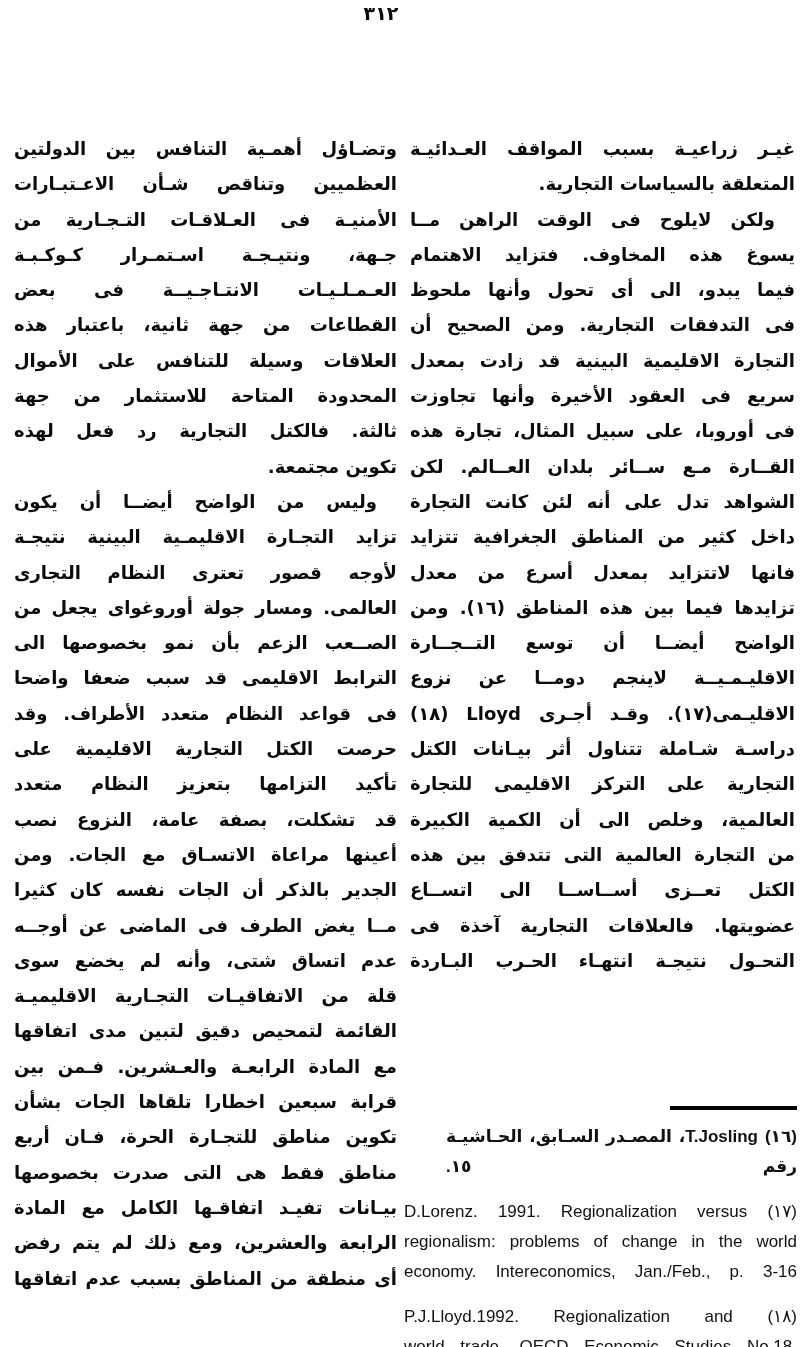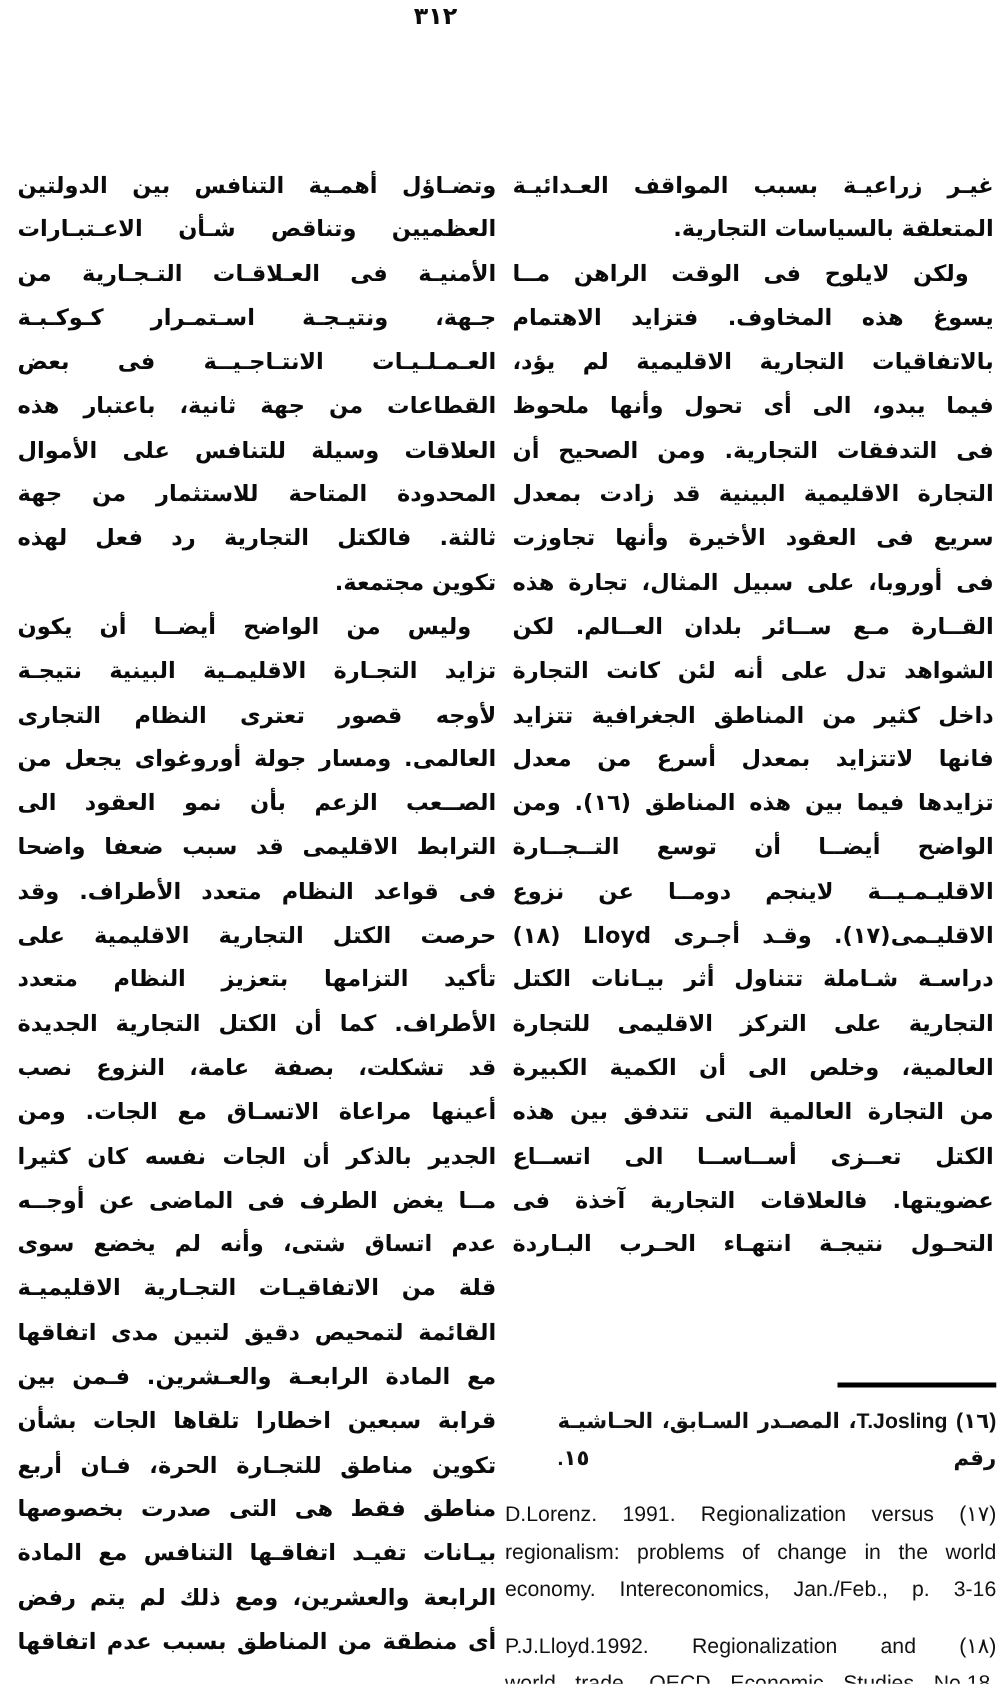--- a/index.html
+++ b/index.html
@@ -1,21 +1,21 @@
 <!DOCTYPE html>
 <html lang="ar"><head>
 <meta charset="utf-8">
 <style>
   html,body{margin:0;padding:0;}
   body{
     width:800px;height:1347px;background:#ffffff;position:relative;
     font-family:"DejaVu Sans",sans-serif;color:#0b0b0b;overflow:hidden;
   }
   .page-number{
-    position:absolute;top:2px;left:331px;width:100px;
+    position:absolute;top:2px;left:331px;width:100px;text-align:center;
     font-size:19px;font-weight:bold;
   }
   .col{
     position:absolute;top:131px;direction:rtl;font-size:18px;font-weight:bold;
   }
   .col-right{left:410px;width:385px;}
   .col-left{left:14px;width:383px;}
   .col .line{line-height:35.3px;}
   .line{
     text-align:justify;text-align-last:justify;
@@ -37,21 +37,20 @@
 </head>
 <body>
 
 <div class="page-number">٣١٢</div>
 
 <div class="col col-right">
     <div class="line">غيـر زراعيـة بسبب المواقف العـدائيـة</div>
     <div class="line pe">المتعلقة بالسياسات التجارية.</div>
     <div class="line ps">ولكن لايلوح فى الوقت الراهن مــا</div>
     <div class="line">يسوغ هذه المخاوف. فتزايد الاهتمام</div>
-    <div class="line">بالاتفاقيات التجارية الاقليمية لم يؤد،</div>
     <div class="line">فيما يبدو، الى أى تحول وأنها ملحوظ</div>
     <div class="line">فى التدفقات التجارية. ومن الصحيح أن</div>
     <div class="line">التجارة الاقليمية البينية قد زادت بمعدل</div>
     <div class="line">سريع فى العقود الأخيرة وأنها تجاوزت</div>
     <div class="line">فى أوروبا، على سبيل المثال، تجارة هذه</div>
     <div class="line">القــارة مـع ســائر بلدان العــالم. لكن</div>
     <div class="line">الشواهد تدل على أنه لئن كانت التجارة</div>
     <div class="line">داخل كثير من المناطق الجغرافية تتزايد</div>
     <div class="line">فانها لاتتزايد بمعدل أسرع من معدل</div>
     <div class="line">تزايدها فيما بين هذه المناطق (١٦). ومن</div>
@@ -75,38 +74,37 @@
     <div class="line">العـمـلـيـات الانتـاجـيــة فى بعض</div>
     <div class="line">القطاعات من جهة ثانية، باعتبار هذه</div>
     <div class="line">العلاقات وسيلة للتنافس على الأموال</div>
     <div class="line">المحدودة المتاحة للاستثمار من جهة</div>
     <div class="line">ثالثة. فالكتل التجارية رد فعل لهذه</div>
     <div class="line pe">تكوين مجتمعة.</div>
     <div class="line ps">وليس من الواضح أيضــا أن يكون</div>
     <div class="line">تزايد التجـارة الاقليمـية البينية نتيجـة</div>
     <div class="line">لأوجه قصور تعترى النظام التجارى</div>
     <div class="line">العالمى. ومسار جولة أوروغواى يجعل من</div>
-    <div class="line">الصــعب الزعم بأن نمو العقود الى</div>
+    <div class="line">الصــعب الزعم بأن نمو بخصوصها الى</div>
     <div class="line">الترابط الاقليمى قد سبب ضعفا واضحا</div>
     <div class="line">فى قواعد النظام متعدد الأطراف. وقد</div>
     <div class="line">حرصت الكتل التجارية الاقليمية على</div>
     <div class="line">تأكيد التزامها بتعزيز النظام متعدد</div>
-    <div class="line">الأطراف. كما أن الكتل التجارية الجديدة</div>
     <div class="line">قد تشكلت، بصفة عامة، النزوع نصب</div>
     <div class="line">أعينها مراعاة الاتسـاق مع الجات. ومن</div>
     <div class="line">الجدير بالذكر أن الجات نفسه كان كثيرا</div>
     <div class="line">مــا يغض الطرف فى الماضى عن أوجــه</div>
     <div class="line">عدم اتساق شتى، وأنه لم يخضع سوى</div>
     <div class="line">قلة من الاتفاقيـات التجـارية الاقليميـة</div>
     <div class="line">القائمة لتمحيص دقيق لتبين مدى اتفاقها</div>
     <div class="line">مع المادة الرابعـة والعـشرين. فـمن بين</div>
     <div class="line">قرابة سبعين اخطارا تلقاها الجات بشأن</div>
     <div class="line">تكوين مناطق للتجـارة الحرة، فـان أربع</div>
     <div class="line">مناطق فقط هى التى صدرت بخصوصها</div>
-    <div class="line">بيـانات تفيـد اتفاقـها التنافس مع المادة</div>
+    <div class="line">بيـانات تفيـد اتفاقـها الكامل مع المادة</div>
     <div class="line">الرابعة والعشرين، ومع ذلك لم يتم رفض</div>
     <div class="line">أى منطقة من المناطق بسبب عدم اتفاقها</div>
   </div>
 
 <div class="fn-rule"></div>
 
 <div class="footnotes">
   <div class="footnote">
       <div class="line fn-ar">(١٦) T.Josling، المصـدر السـابق، الحـاشيـة رقم ١٥.</div>
     </div>

